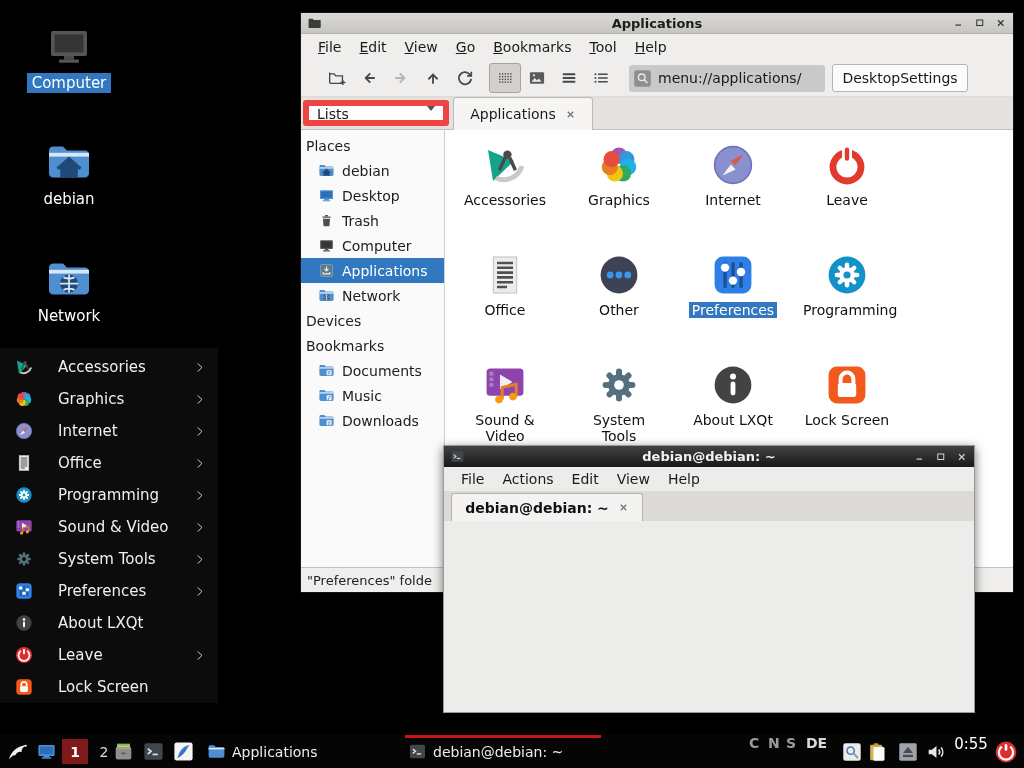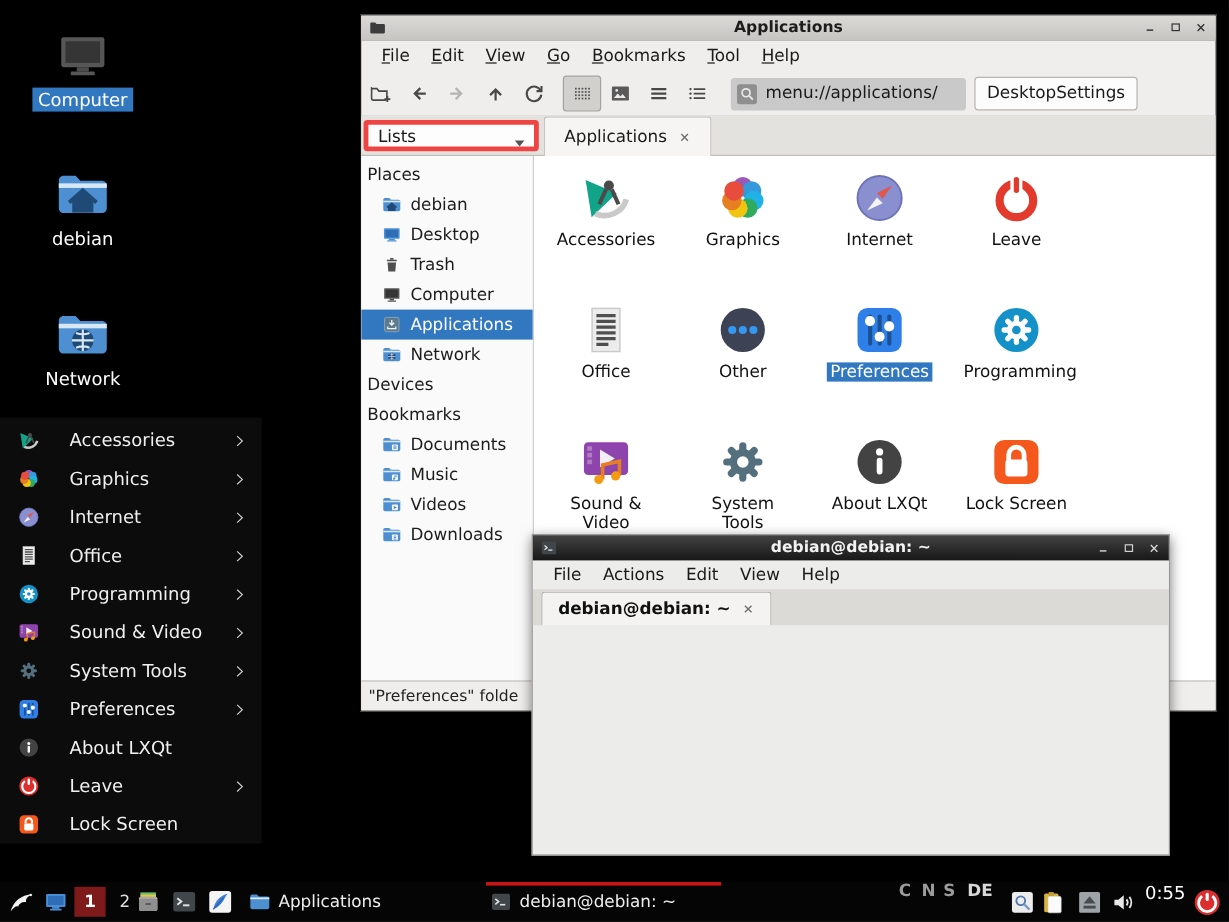--- a/index.html
+++ b/index.html
@@ -28,29 +28,29 @@
 .tbar .ttl{position:absolute;left:0;right:0;text-align:center;font-weight:bold;font-size:13px}
 .winbtns{margin-left:auto;display:flex;gap:9px;z-index:1}
 .winbtn{width:12px;height:12px}
 
 
 #fmwin{left:300px;top:12px;width:714px;height:581px;background:#efeeec;display:flex;flex-direction:column;z-index:2}
 #fmwin .tbar{background:linear-gradient(#dcdad7,#c7c5c2);border-bottom:1px solid #b2b0ad}
 #fmwin .tbar .ttl{color:#1c1c1c}
 #fmmenubar{height:26px;display:flex;align-items:center;font-size:14px;color:#1a1a1a;padding-left:8px;flex:none}
 .mi{padding:0 9px}
-#fmtoolbar{height:37px;display:flex;align-items:center;padding-left:0;border-bottom:1px solid #dddbd8;flex:none}
+#fmtoolbar{height:37px;display:flex;align-items:center;padding-left:20px;border-bottom:1px solid #dddbd8;flex:none}
 .tbtn{width:32px;height:30px;display:flex;align-items:center;justify-content:center;border:1px solid transparent}
 .tbtn svg{width:20px;height:20px}
 .tbtn.pressed{background:#d2d0cd;border:1px solid #a5a3a0;border-radius:3px}
 #addrbar{margin-left:12px;width:196px;height:27px;background:#c9c9c9;border-radius:3px;display:flex;align-items:center;padding:0 4px;font-size:14px;color:#1a1a1a}
 #addrbar .aic{width:19px;height:19px;margin-right:6px;flex:none}
 #dsbtn{margin-left:7px;width:136px;height:28px;background:#fcfcfc;border:1px solid #b7b5b2;border-radius:3px;font-size:14px;display:flex;align-items:center;justify-content:center;color:#1a1a1a}
 #tabrow{height:33px;background:#e4e2df;border-bottom:1px solid #c2c0bd;position:relative;flex:none}
-#combo{position:absolute;left:2px;top:3px;width:146px;height:26px;background:#fdfdfd;border:4px solid #ef4444;border-radius:3px;font-size:14px;display:flex;align-items:flex-end;padding:0 8px;color:#1a1a1a}
+#combo{position:absolute;left:2px;top:3px;width:146px;height:26px;background:#fdfdfd;border:6px solid #ef4444;border-radius:3px;font-size:14px;display:flex;align-items:flex-start;padding:0 8px;color:#1a1a1a}
 #combo .arr{margin-left:auto;width:0;height:0;border-left:4px solid transparent;border-right:4px solid transparent;border-top:5px solid #555}
 #fmtab{position:absolute;left:152px;top:0;width:140px;height:33px;background:#f6f5f3;border:1px solid #bcbab7;border-bottom:none;border-radius:3px 3px 0 0;display:flex;align-items:center;justify-content:center;font-size:14px;color:#1a1a1a;gap:9px}
 .tclose{width:11px;height:11px}
 #fmbody{flex:1;display:flex;min-height:0}
 #fmside{width:144px;background:#fafafa;border-right:1px solid #d0cecb;padding-top:3px;font-size:14px;color:#1c1c1c;overflow:hidden;flex:none}
 .srow{height:25px;display:flex;align-items:center;white-space:nowrap}
 .srow.hd{padding-left:5px}
 .srow.it{padding-left:17px}
 .srow .ic{width:17px;height:17px;margin-right:7px;flex:none}
 .srow.sel{background:#3178c1;color:#fff}
@@ -537,31 +537,20 @@
               </svg>
             </span>
             <span>Music</span>
           </div>
           <div class="srow it">
             <span class="ic">
               <svg viewBox="0 0 24 24" width="100%" height="100%" xmlns="http://www.w3.org/2000/svg">
                 <path d="M2 6.2c0-1.1.9-2 2-2h5l2 2.1h9c1.1 0 2 .9 2 2v9.5c0 1.1-.9 2-2 2H4c-1.1 0-2-.9-2-2z" fill="#4d8fd0"></path>
                 <rect x="2" y="7.4" width="20" height="1.9" fill="#d7e7f6"></rect>
                 <rect x="12.2" y="11.8" width="7" height="6.8" rx="1" fill="#f6f9fc"></rect>
-                <path d="M14.3 13.5l3.5 1.9-3.5 1.9z" fill="#3f7fc1"></path>
-              </svg>
-            </span>
-            <span>Videos</span>
-          </div>
-          <div class="srow it">
-            <span class="ic">
-              <svg viewBox="0 0 24 24" width="100%" height="100%" xmlns="http://www.w3.org/2000/svg">
-                <path d="M2 6.2c0-1.1.9-2 2-2h5l2 2.1h9c1.1 0 2 .9 2 2v9.5c0 1.1-.9 2-2 2H4c-1.1 0-2-.9-2-2z" fill="#4d8fd0"></path>
-                <rect x="2" y="7.4" width="20" height="1.9" fill="#d7e7f6"></rect>
-                <rect x="12.2" y="11.8" width="7" height="6.8" rx="1" fill="#f6f9fc"></rect>
                 <path d="M15.7 12.8v3M14.3 14.6l1.4 1.5 1.4-1.5" fill="none" stroke="#3f7fc1" stroke-width="1"></path>
                 <path d="M13.9 17.4h3.6" stroke="#3f7fc1" stroke-width=".9"></path>
               </svg>
             </span>
             <span>Downloads</span>
           </div>
         </div>
       <div id="fmgrid">
           <div class="gcell"><div class="ic">
               <svg viewBox="0 0 24 24" width="100%" height="100%" xmlns="http://www.w3.org/2000/svg">

